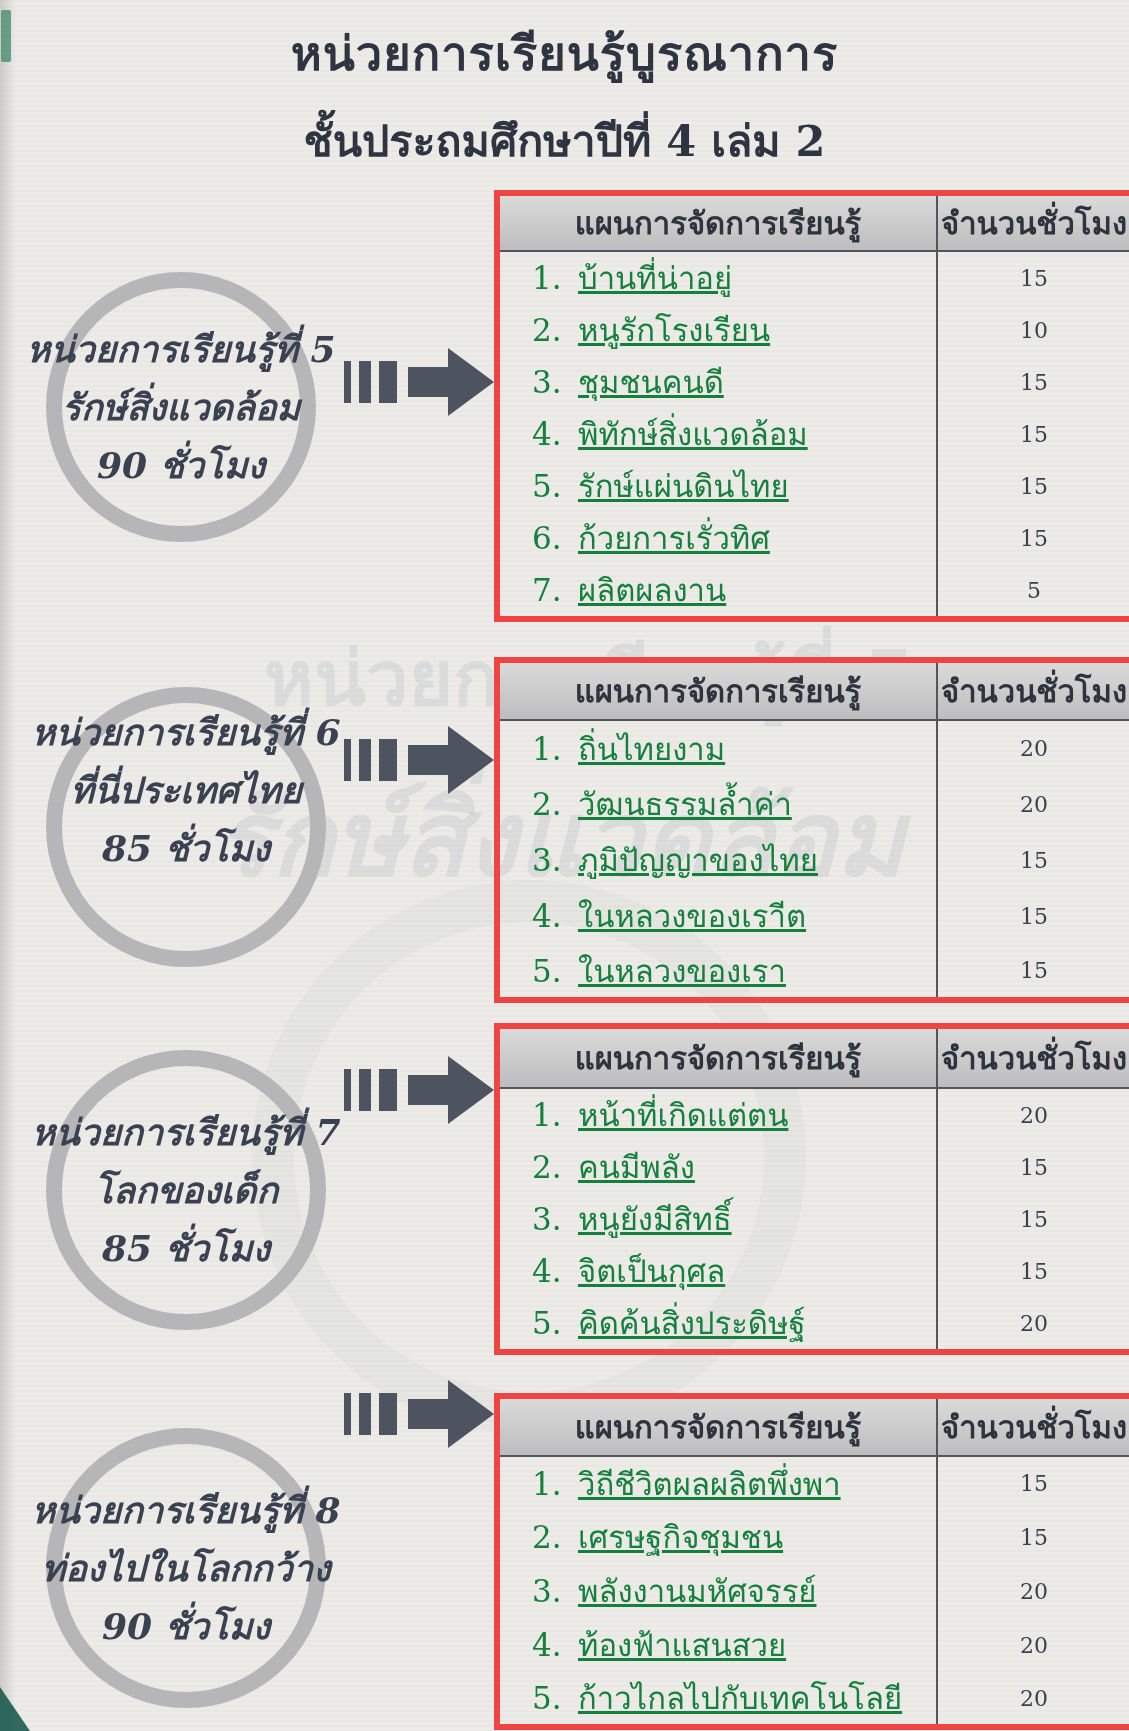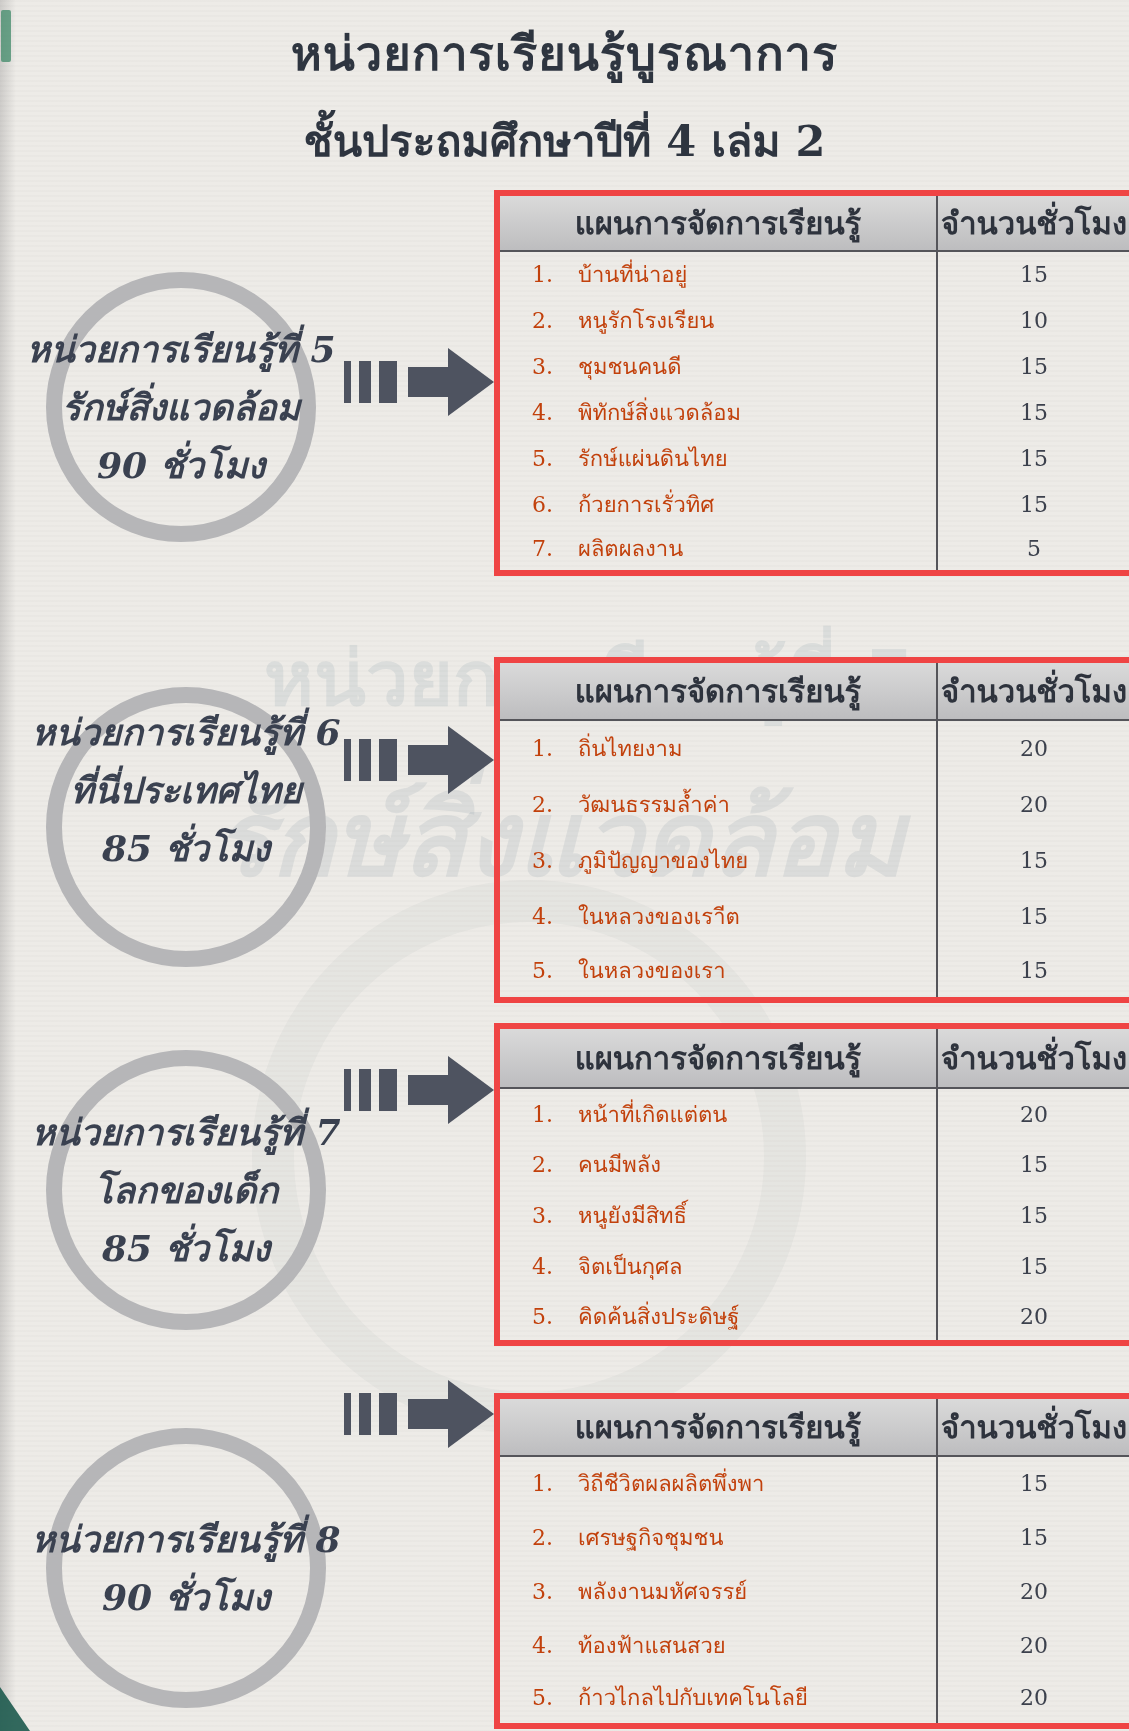--- a/index.html
+++ b/index.html
@@ -50,21 +50,21 @@
     border-bottom:34px solid transparent;border-left:46px solid var(--arrow,#4e5360);}
 
   table.plan-table{position:absolute;left:494px;width:628px;table-layout:fixed;
     border-collapse:collapse;border:6px solid #ef4444;padding-left:43px;}
   table.plan-table th{
     background:linear-gradient(180deg,#dadada 0%,#bdbdbf 100%);
     font-size:31px;font-weight:bold;color:#2e333d;
     border:2px solid #55555a;padding:0;}
   th.th-plan{width:436px;}
   th.th-hours{width:192px;}
-  td.td-plan{padding-left:32px;font-size:22px;color:#c2410c;}
+  td.td-plan{padding-left:32px;font-size:31px;color:#15803d;text-decoration:underline;}
   td.td-hours{text-align:center;font-size:22px;color:#3c414d;
     border-left:2px solid #55555a;}
   .row-no{display:inline-block;width:46px;}
 </style>
 </head>
 <body>
 
 <div class="page">
   <div class="edge-left"></div>
   <div class="artifact-top"></div>
@@ -223,20 +223,21 @@
               <td class="td-hours">20</td>
             </tr>
           </tbody>
     </table>
   </section>
 
   <section class="unit">
     <div class="circle" style="top: 1428px; left: 46px; width: 280px; height: 280px;"></div>
     <div class="circle-text" style="top: 1428px; left: 1px; width: 370px; height: 280px;">
       <div class="c1">หน่วยการเรียนรู้ที่ 8</div>
+      <div class="c2">ท่องไปในโลกกว้าง</div>
       <div class="c3">90 ชั่วโมง</div>
     </div>
     <div class="arrow" style="top: 1380px;">
       <span class="bar b1"></span>
       <span class="bar b2"></span>
       <span class="bar b3"></span>
       <span class="arr-body"></span>
       <span class="arr-head"></span>
     </div>
     <table class="plan-table" style="top: 1393px;">

